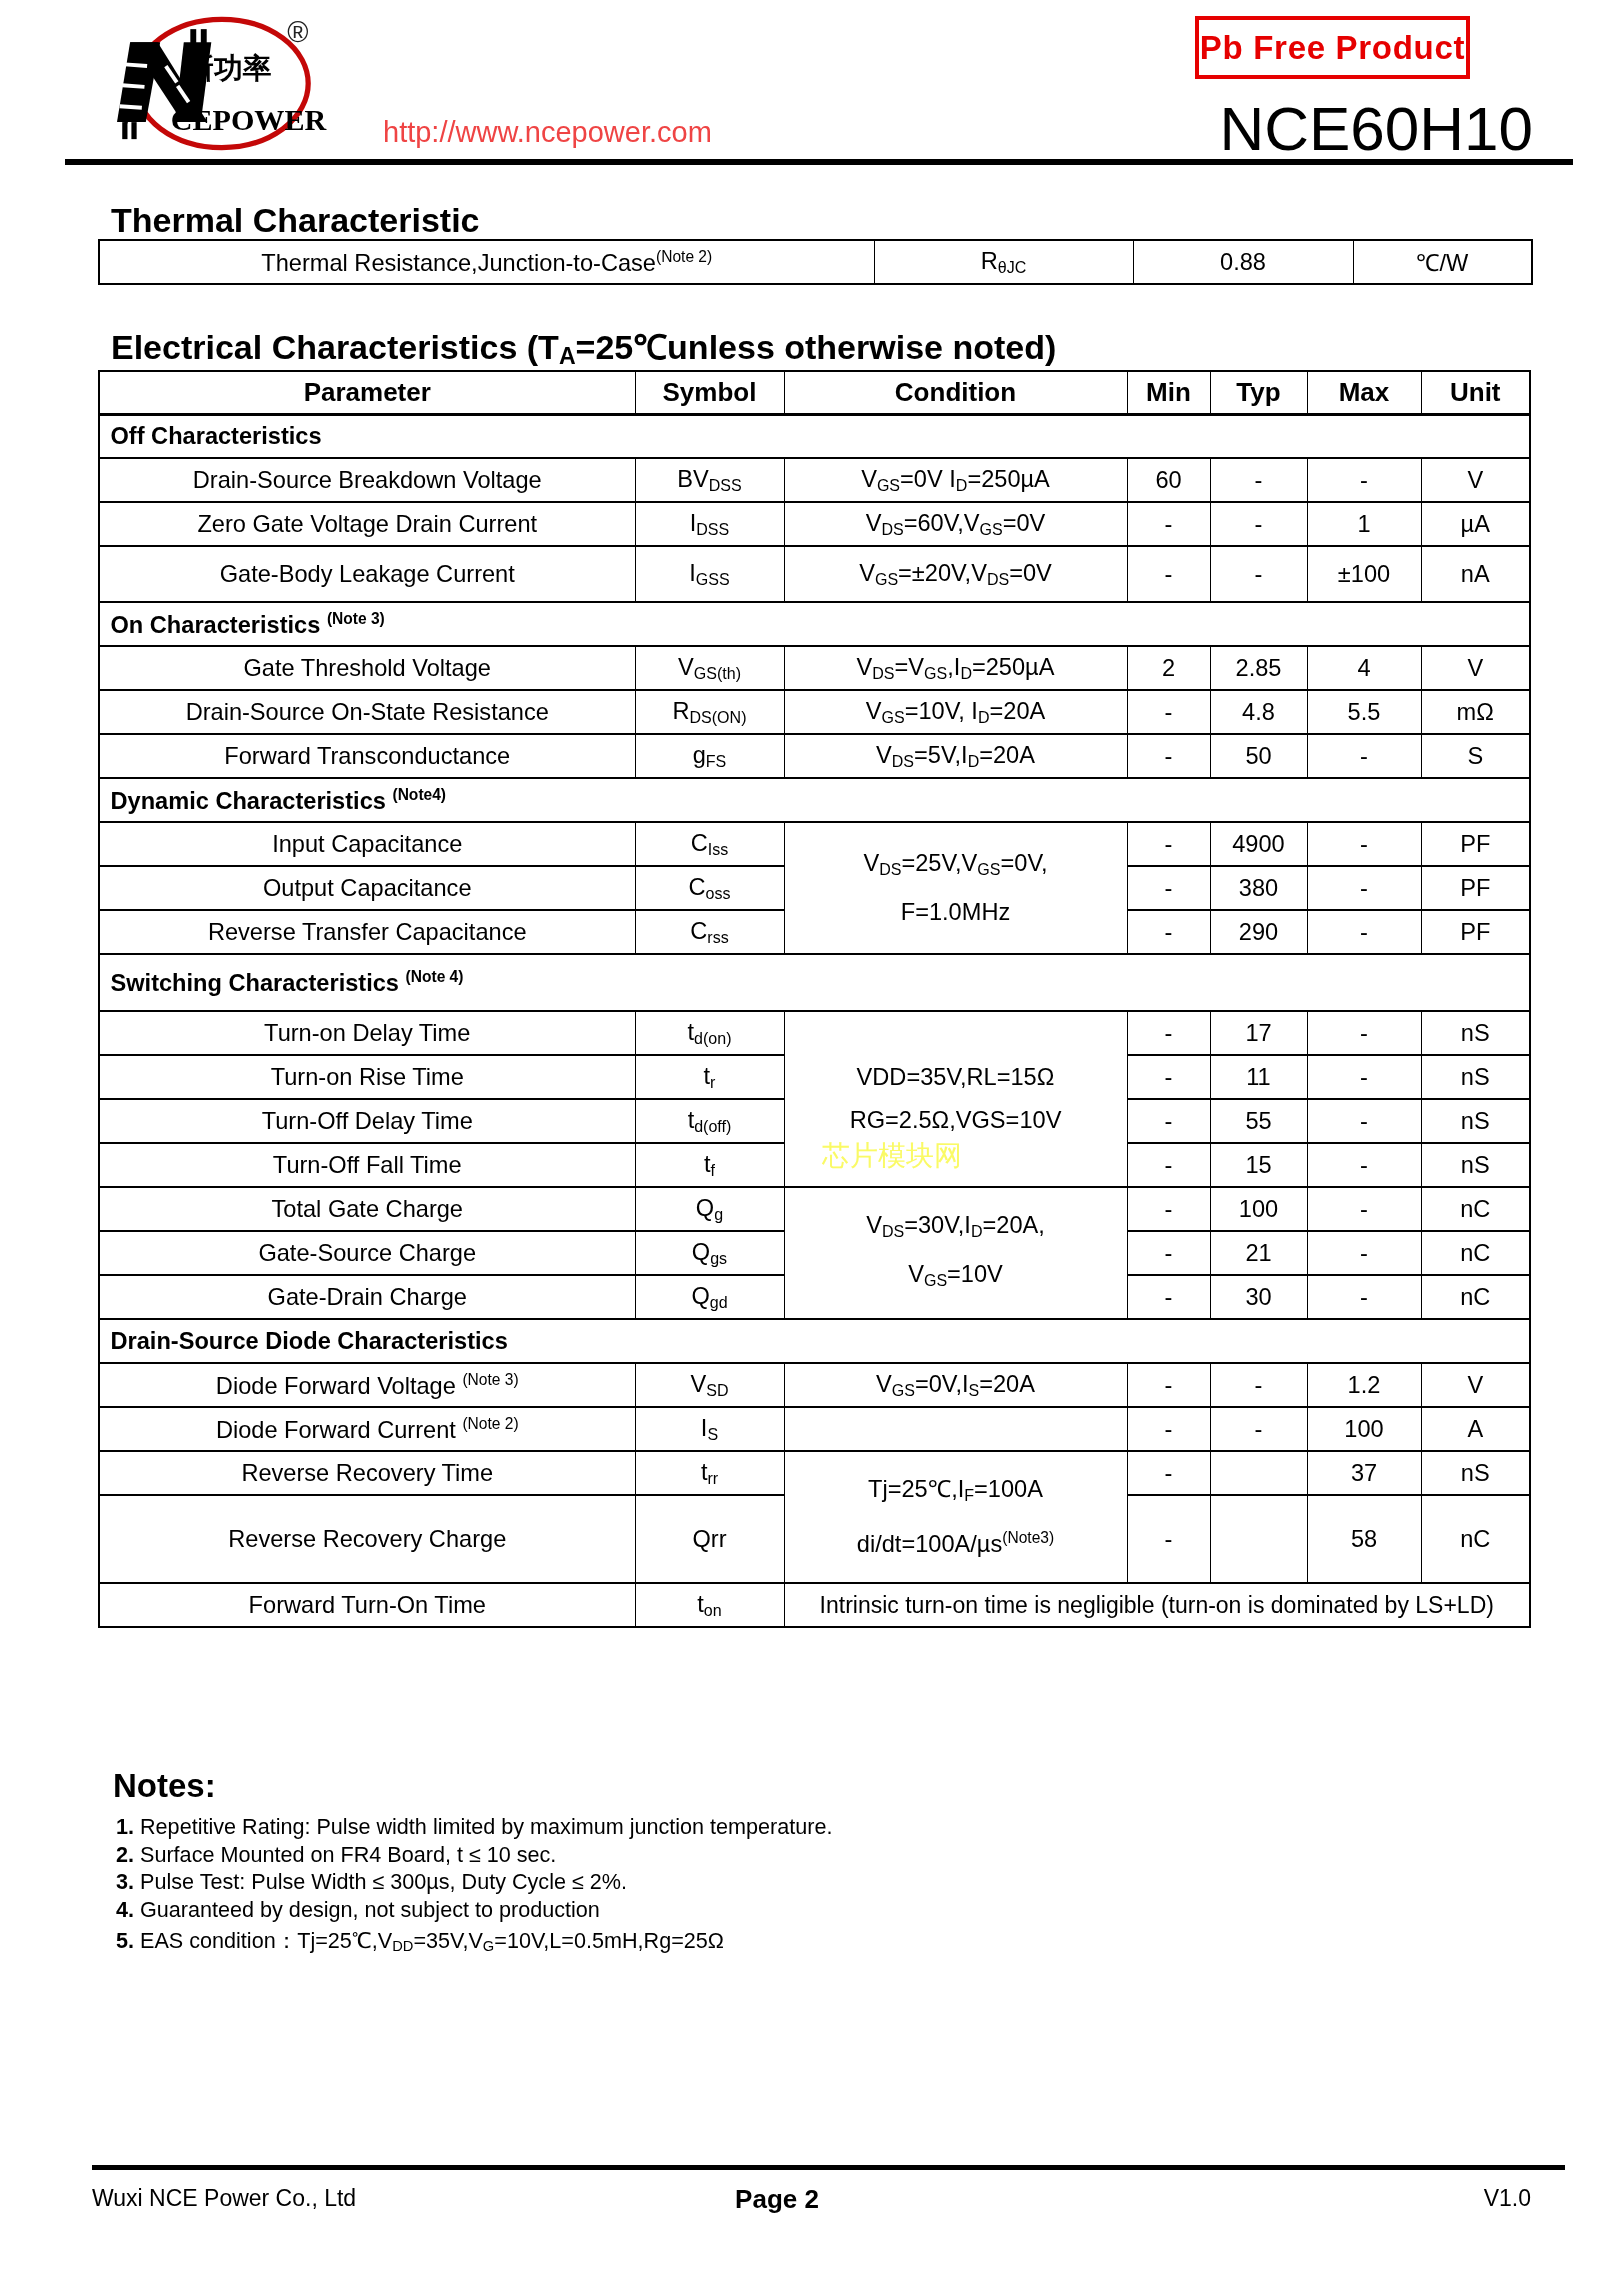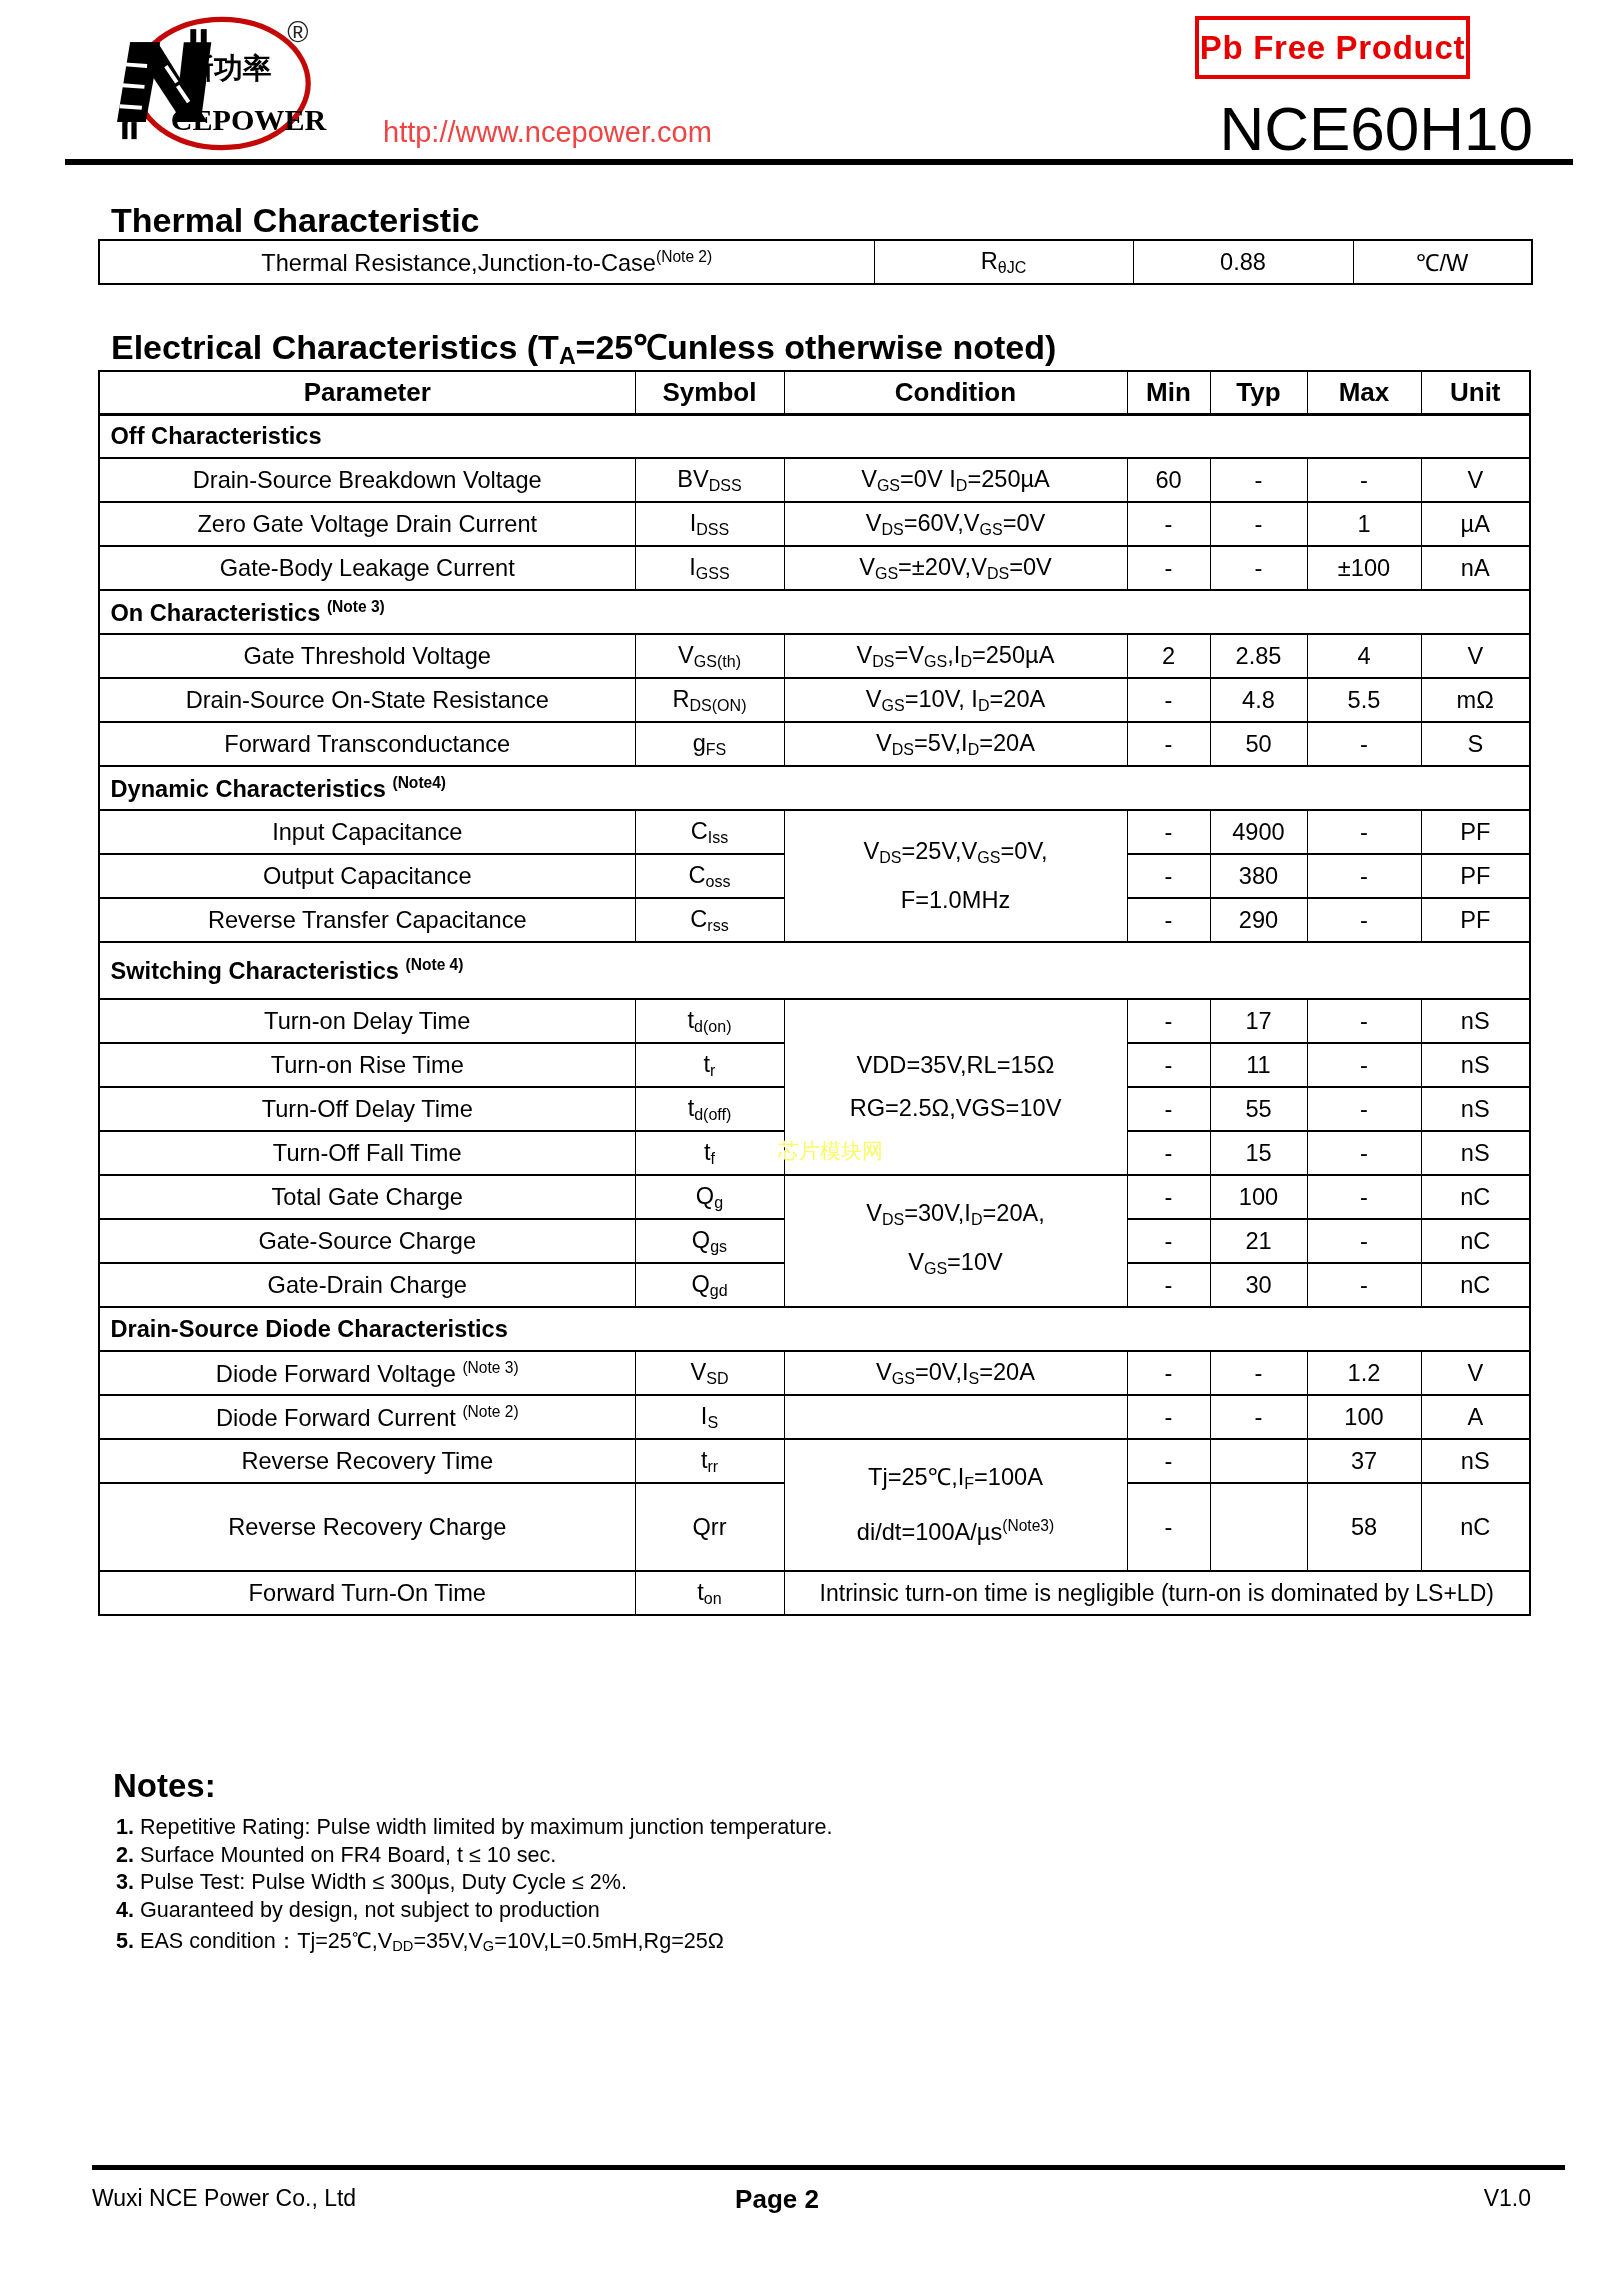--- a/index.html
+++ b/index.html
@@ -26,21 +26,21 @@
                 border-top:2.6px solid #000;border-bottom:2.6px solid #000;}
   td.mcond{line-height:43px;}
   td.tonnote{text-align:left;padding-left:9.2px;font-size:23px;}
   
   .notes{font-size:21.6px;line-height:27.5px;}
   .notes .num{font-weight:bold;}
   .note-row{white-space:nowrap;}
   
   .foot{font-size:23px;white-space:nowrap;}
   .footpage{font-size:26px;font-weight:bold;}
-  .watermark{font-size:21px;color:#fafa66;white-space:nowrap;}
+  .watermark{font-size:28px;color:#fafa66;white-space:nowrap;margin-left:44px;}
   
   .logo-cn{font-weight:bold;}
 </style>
 </head>
 <body>
 
 <div class="page">
 
   <svg class="abs" style="left:62px;top:11.8px;" width="275" height="141" viewBox="0 0 420 215">
     <ellipse cx="244" cy="109" rx="132" ry="98" fill="none" stroke="#c40808" stroke-width="8"></ellipse>
@@ -131,21 +131,21 @@
     </tr>
     <tr style="height:44px">
       <td class="param">Zero Gate Voltage Drain Current</td>
       <td>I<sub>DSS</sub></td>
       <td>V<sub>DS</sub>=60V,V<sub>GS</sub>=0V</td>
       <td>-</td>
       <td>-</td>
       <td>1</td>
       <td>µA</td>
     </tr>
-    <tr style="height:44px">
+    <tr style="height:56px">
       <td class="param">Gate-Body Leakage Current</td>
       <td>I<sub>GSS</sub></td>
       <td>V<sub>GS</sub>=±20V,V<sub>DS</sub>=0V</td>
       <td>-</td>
       <td>-</td>
       <td>±100</td>
       <td>nA</td>
     </tr>
 
     <tr class="section" style="height:44px">

